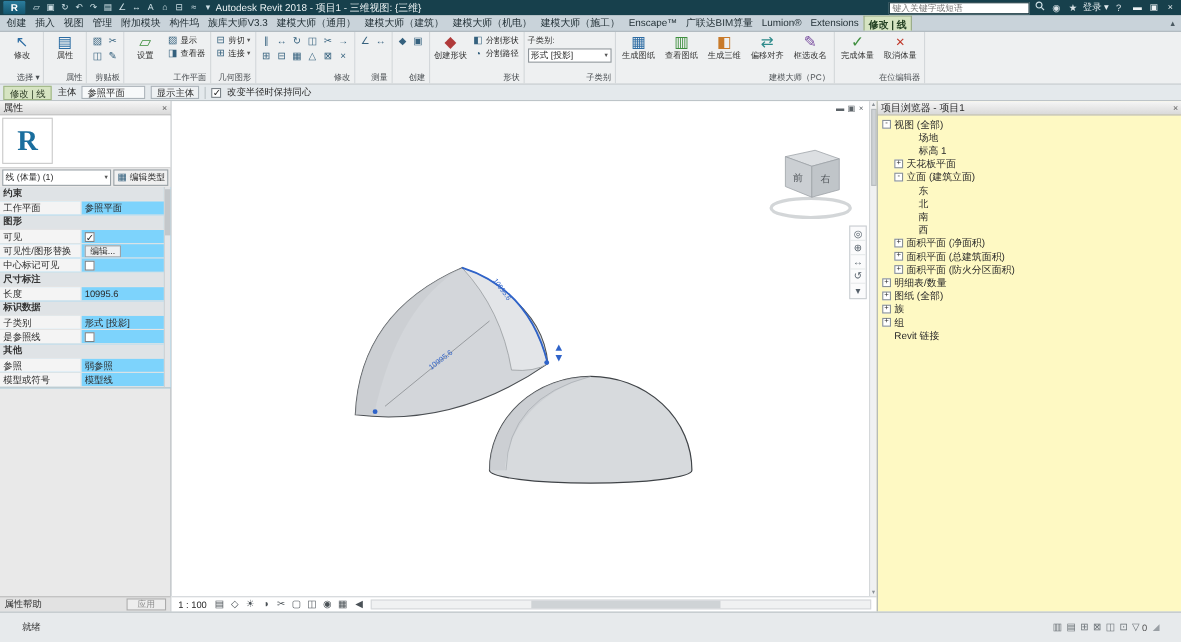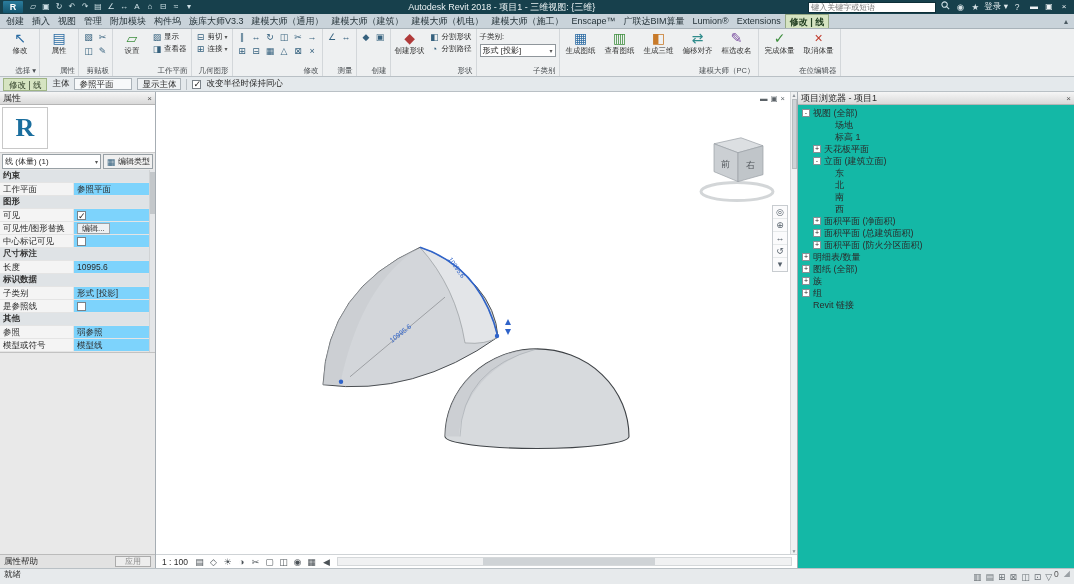--- a/index.html
+++ b/index.html
@@ -5,21 +5,21 @@
 *{margin:0;padding:0;box-sizing:border-box}
 html,body{background:#888}
 #app{position:relative;width:1074px;height:584px;margin:0 auto;background:#e9ecee;overflow:hidden;
   font-family:"Liberation Sans","DejaVu Sans",sans-serif;font-size:9px;color:#2b2b2b;
   display:flex;flex-direction:column}
 
 .titlebar{height:14px;background:var(--titlebar,#17404c);display:flex;align-items:center;gap:1px;padding:0 3px;color:#cfd8dc;flex:0 0 auto}
 .logo{width:20px;height:12px;background:linear-gradient(#2b7d9e,#14556d);color:#fff;font-weight:bold;text-align:center;line-height:12px;font-size:9px;border-radius:1px}
 .qat{display:flex;gap:1px;margin-left:3px}
 .qicon{width:12px;height:12px;line-height:12px;text-align:center;font-size:8px;color:#cfe0e6}
-.apptitle{flex:1;text-align:center;font-size:9px;color:#eaf1f3;white-space:nowrap;overflow:hidden}
+.apptitle{flex:1;text-align:left;font-size:9px;color:#eaf1f3;white-space:nowrap;overflow:hidden}
 .infocenter{display:flex;align-items:center;gap:3px}
 .search{width:128px;height:11px;font-size:8px;border:1px solid #0e2f38;background:#fff;color:#777;padding:0 2px;font-family:inherit}
 .icbtn{width:12px;height:12px;text-align:center;line-height:12px;font-size:8.5px;color:#d8e2e6}
 .login{font-size:8.5px;color:#e2eaed;white-space:nowrap}
 .winbtns{display:flex;gap:1px;margin-left:3px}
 .wbtn{width:14px;height:12px;text-align:center;line-height:12px;font-size:8px;color:#eef3f5}
 
 .tabrow{height:15px;background:#c9d3da;display:flex;align-items:stretch;padding:0 2px;border-bottom:1px solid #a8b2b9;flex:0 0 auto;white-space:nowrap;overflow:hidden}
 .tabs{display:flex}
 .tab{padding:0 4px;line-height:15px;font-size:9px;color:#243238;white-space:nowrap}
@@ -88,30 +88,30 @@
 .vscroll{width:7px;background:#f0f1f2;border-left:1px solid #d5d8da;display:flex;flex-direction:column;align-items:center;justify-content:space-between;font-size:5px;color:#8a9096;flex:0 0 auto}
 .vthumb{width:5px;flex:0 0 70px;background:#cfd3d6;border:1px solid #b7bcbf;margin:1px 0}
 .vtrack{flex:1}
 .viewbar{height:14px;border-top:1px solid #cfd3d6;display:flex;align-items:center;gap:2px;padding:0 3px;background:#fff;flex:0 0 auto}
 .vbscale{font-size:8.5px;border:1px solid transparent;padding:0 2px;white-space:nowrap}
 .vbicons{display:flex;gap:1px}
 .vbicon{width:13px;text-align:center;font-size:9px;color:#4b5257}
 .hscroll{flex:1;height:9px;background:#f0f1f2;border:1px solid #d5d8da;position:relative;margin:0 2px}
 .hthumb{position:absolute;left:32%;width:38%;top:0;bottom:0;background:#cfd3d6}
 
-.browser{width:277px;background:#14b8a6;border-left:1px solid #a6adb3;display:flex;flex-direction:column;flex:0 0 auto}
+.browser{width:277px;background:#fef9c3;border-left:1px solid #a6adb3;display:flex;flex-direction:column;flex:0 0 auto}
 .bheader{height:13px;background:linear-gradient(#f6f6f6,#d9d9d9);border-bottom:1px solid #b5b5b5;display:flex;justify-content:space-between;align-items:center;padding:0 3px;font-size:9px}
 .tree{flex:1;padding:2px 0;overflow:hidden}
 .titem{display:flex;align-items:center;height:12px;font-size:9px;white-space:nowrap}
 .tind{display:inline-block;height:1px;flex:0 0 auto}
 .tbox{width:8px;height:8px;border:1px solid #889096;font-size:7px;line-height:6px;text-align:center;margin:0 3px 0 4px;color:#222;background:#fff;flex:0 0 auto}
 .tbox:empty{visibility:hidden}
 .tlabel{overflow:hidden}
 
-.statusbar{height:16px;background:#e7eaec;border-top:1px solid #b9c0c5;display:flex;padding:0 4px;font-size:8.5px;color:#333;flex:0 0 auto}
+.statusbar{height:28px;background:#e7eaec;border-top:1px solid #b9c0c5;display:flex;align-items:center;padding:0 20px;font-size:8.5px;color:#333;flex:0 0 auto}
 .sb-right{margin-left:auto;display:flex;align-items:center;gap:4px;color:#6a7176}
 .sbicon{font-size:9px}
 .sbcount{margin-left:2px;color:#555}
 .grip{margin-left:5px;color:#9aa0a5;font-size:8px}
 </style>
 </head>
 <body>
 
 <div id="app">
 

